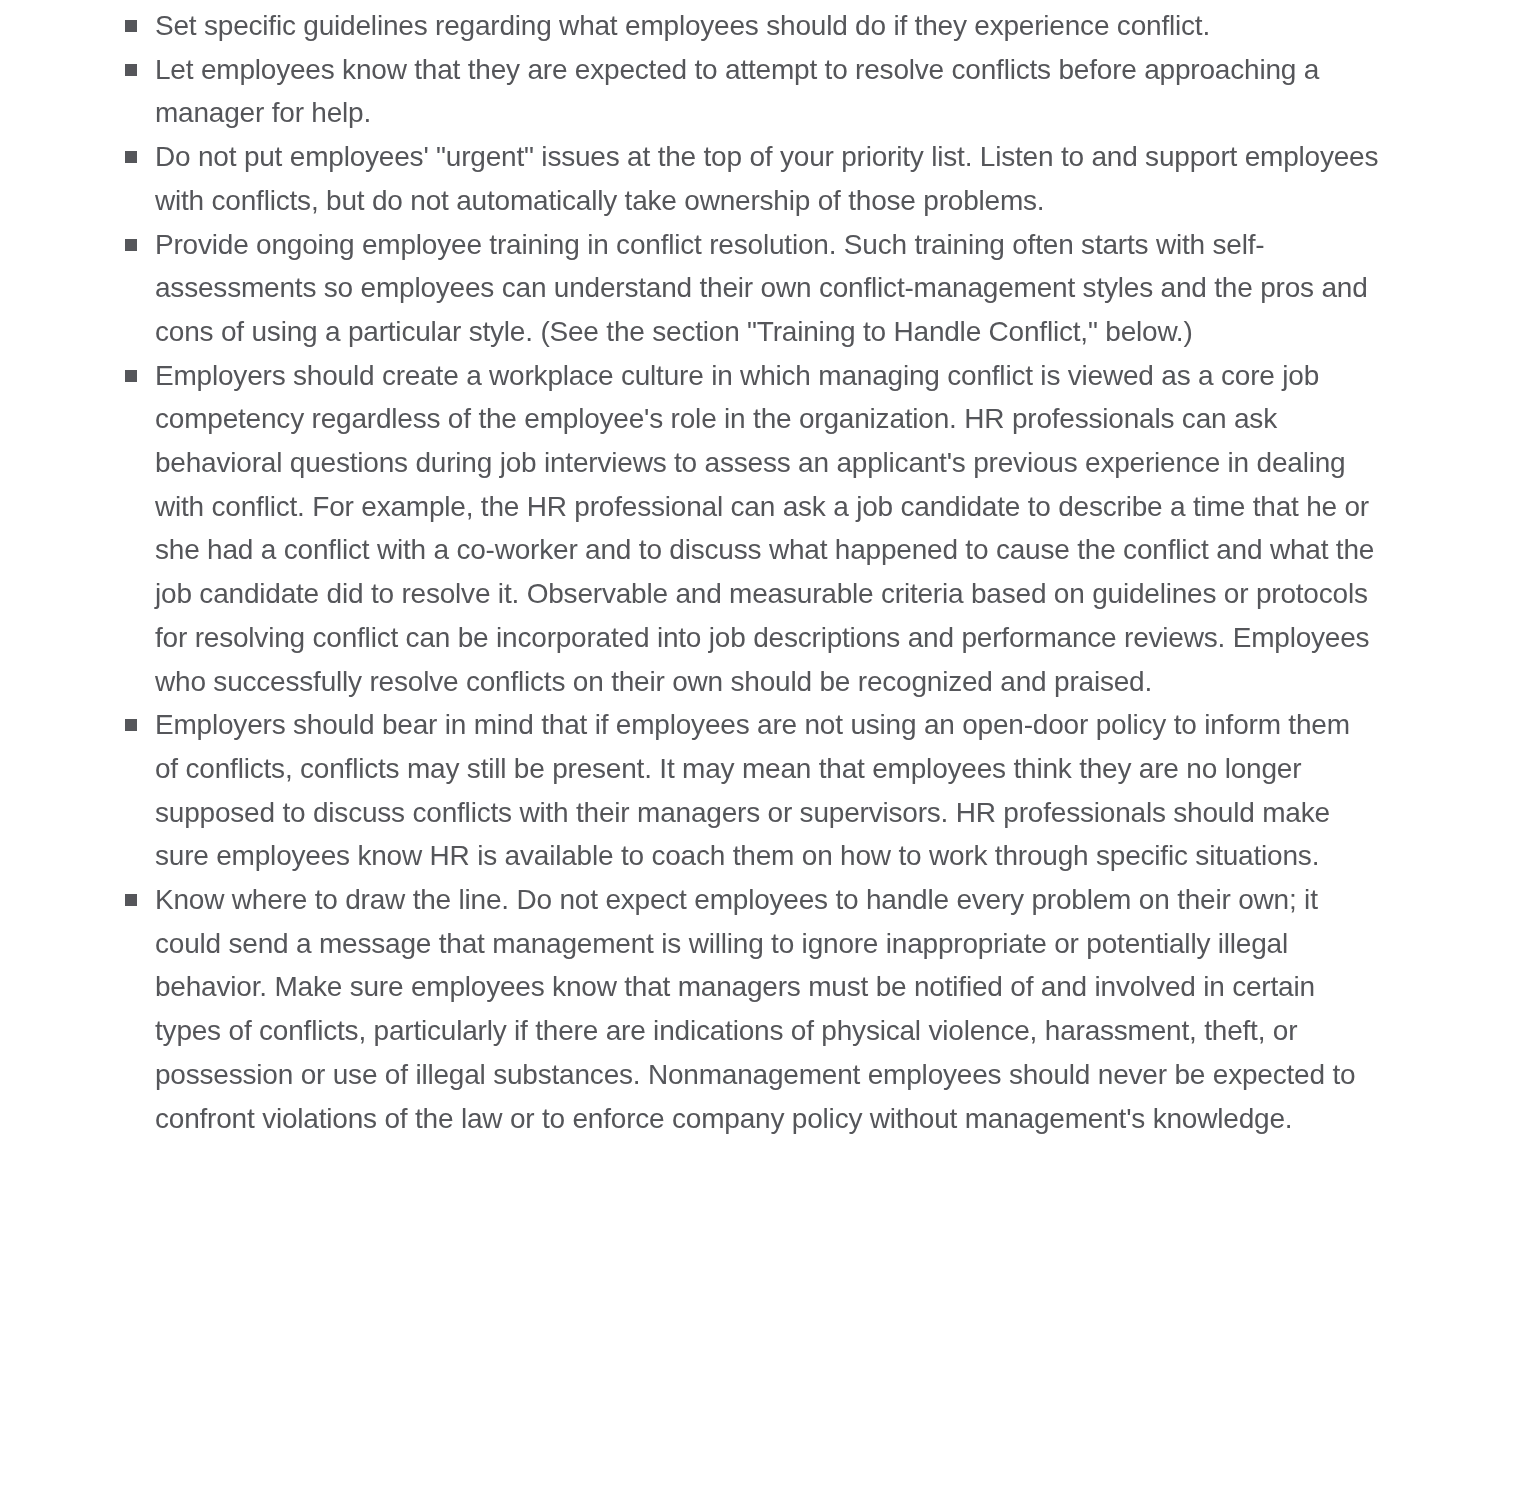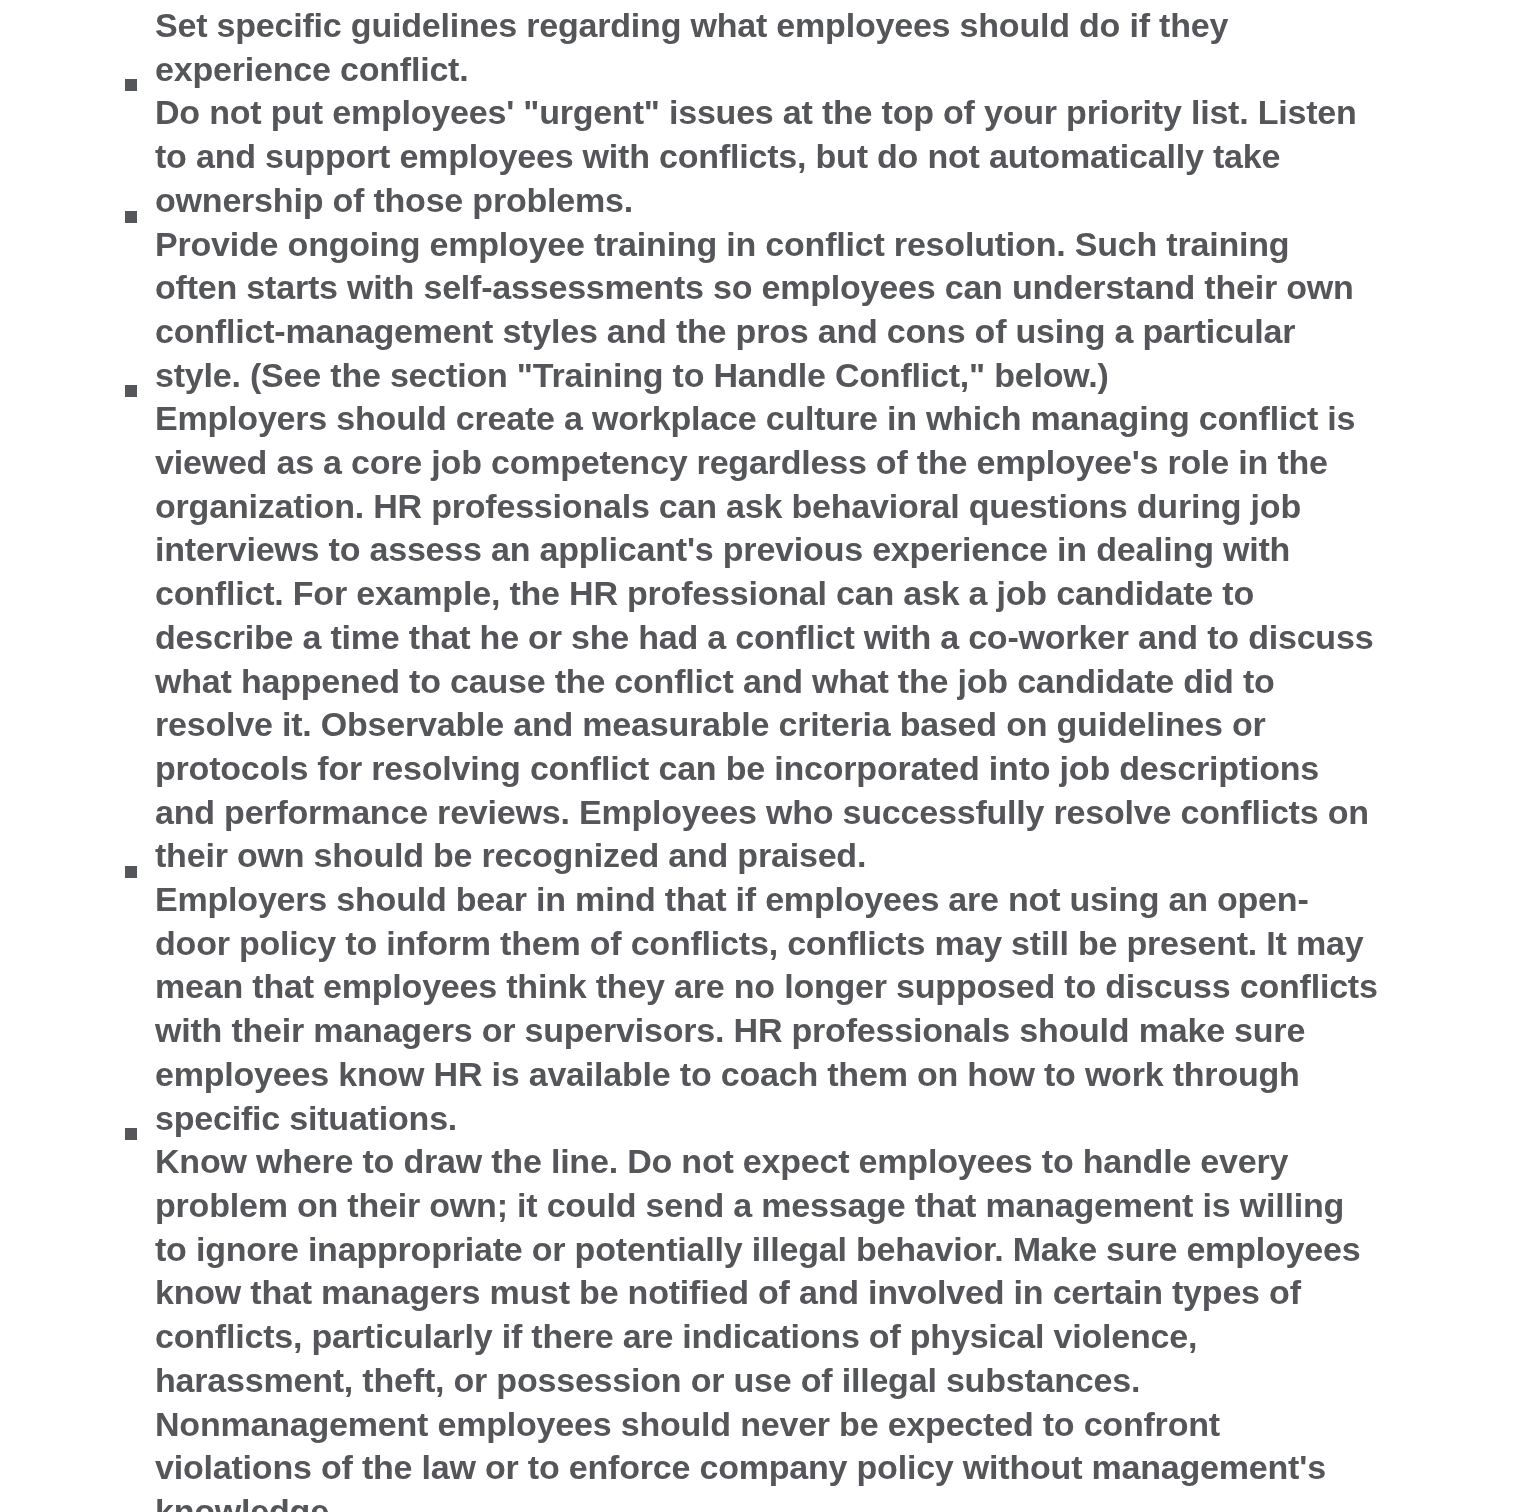--- a/index.html
+++ b/index.html
@@ -25,26 +25,25 @@
     padding: 4px 0 0 0;
   }
   ul.bullet-list {
     margin: 0;
     padding: 0 0 0 125px;
     width: 1380px;
     list-style: none;
   }
   ul.bullet-list li {
     display: flex;
-    align-items: flex-end;
-    font-size: 34px;
+    align-items: flex-start;
+    font-size: 28px;
     line-height: 43.7px;
     letter-spacing: -0.2px;
     color: var(--text);
-    font-weight: bold;
   }
   .bullet-marker {
     flex: none;
     width: 12px;
     height: 12px;
     margin: 16px 18px 0 0;
     background: var(--bullet);
   }
   .item-text {
     flex: 1;
@@ -52,20 +51,24 @@
   }
 </style>
 </head>
 <body>
 
 <main class="doc-page">
   <ul class="bullet-list">
     <li>
       <span class="bullet-marker"></span>
       <span class="item-text">Set specific guidelines regarding what employees should do if they experience conflict.</span>
+    </li>
+    <li>
+      <span class="bullet-marker"></span>
+      <span class="item-text">Let employees know that they are expected to attempt to resolve conflicts before approaching a manager for help.</span>
     </li>
     <li>
       <span class="bullet-marker"></span>
       <span class="item-text">Do not put employees' "urgent" issues at the top of your priority list. Listen to and support employees with conflicts, but do not automatically take ownership of those problems.</span>
     </li>
     <li>
       <span class="bullet-marker"></span>
       <span class="item-text">Provide ongoing employee training in conflict resolution. Such training often starts with self-assessments so employees can understand their own conflict-management styles and the pros and cons of using a particular style. (See the section "Training to Handle Conflict," below.)</span>
     </li>
     <li>

